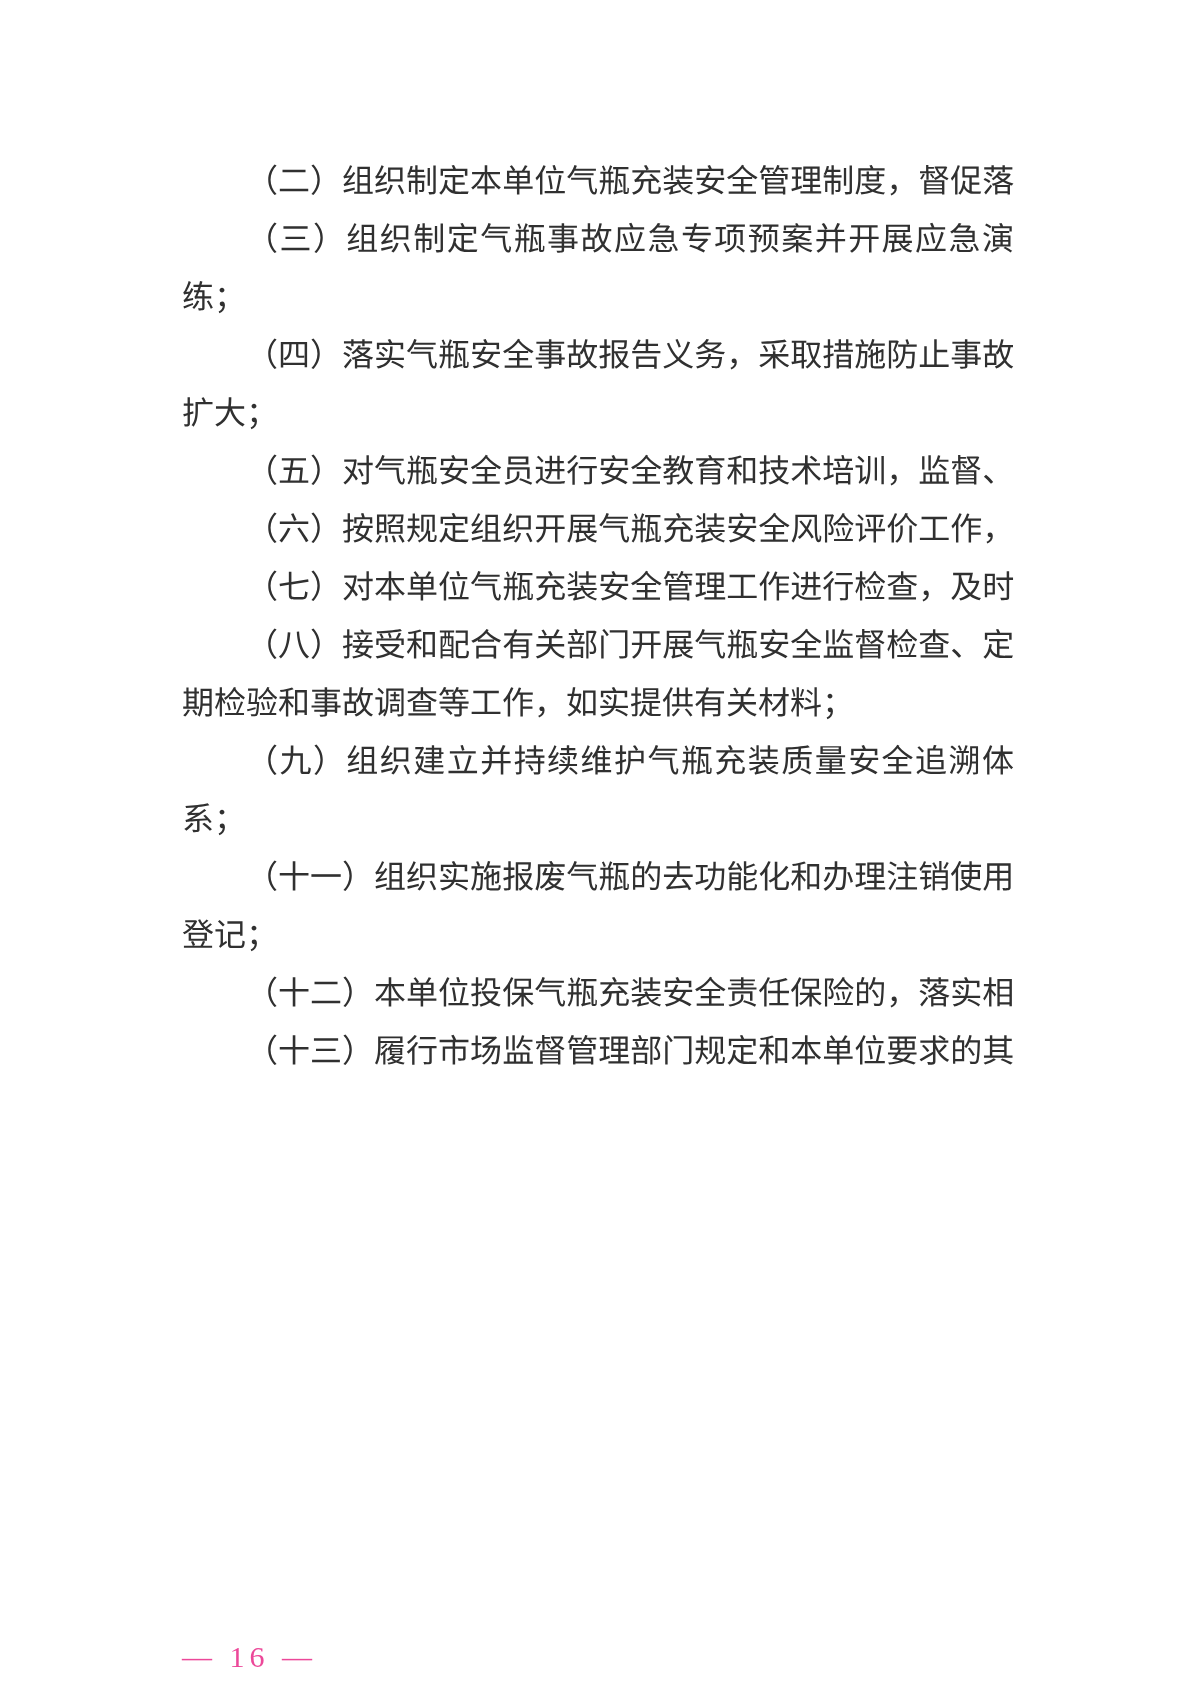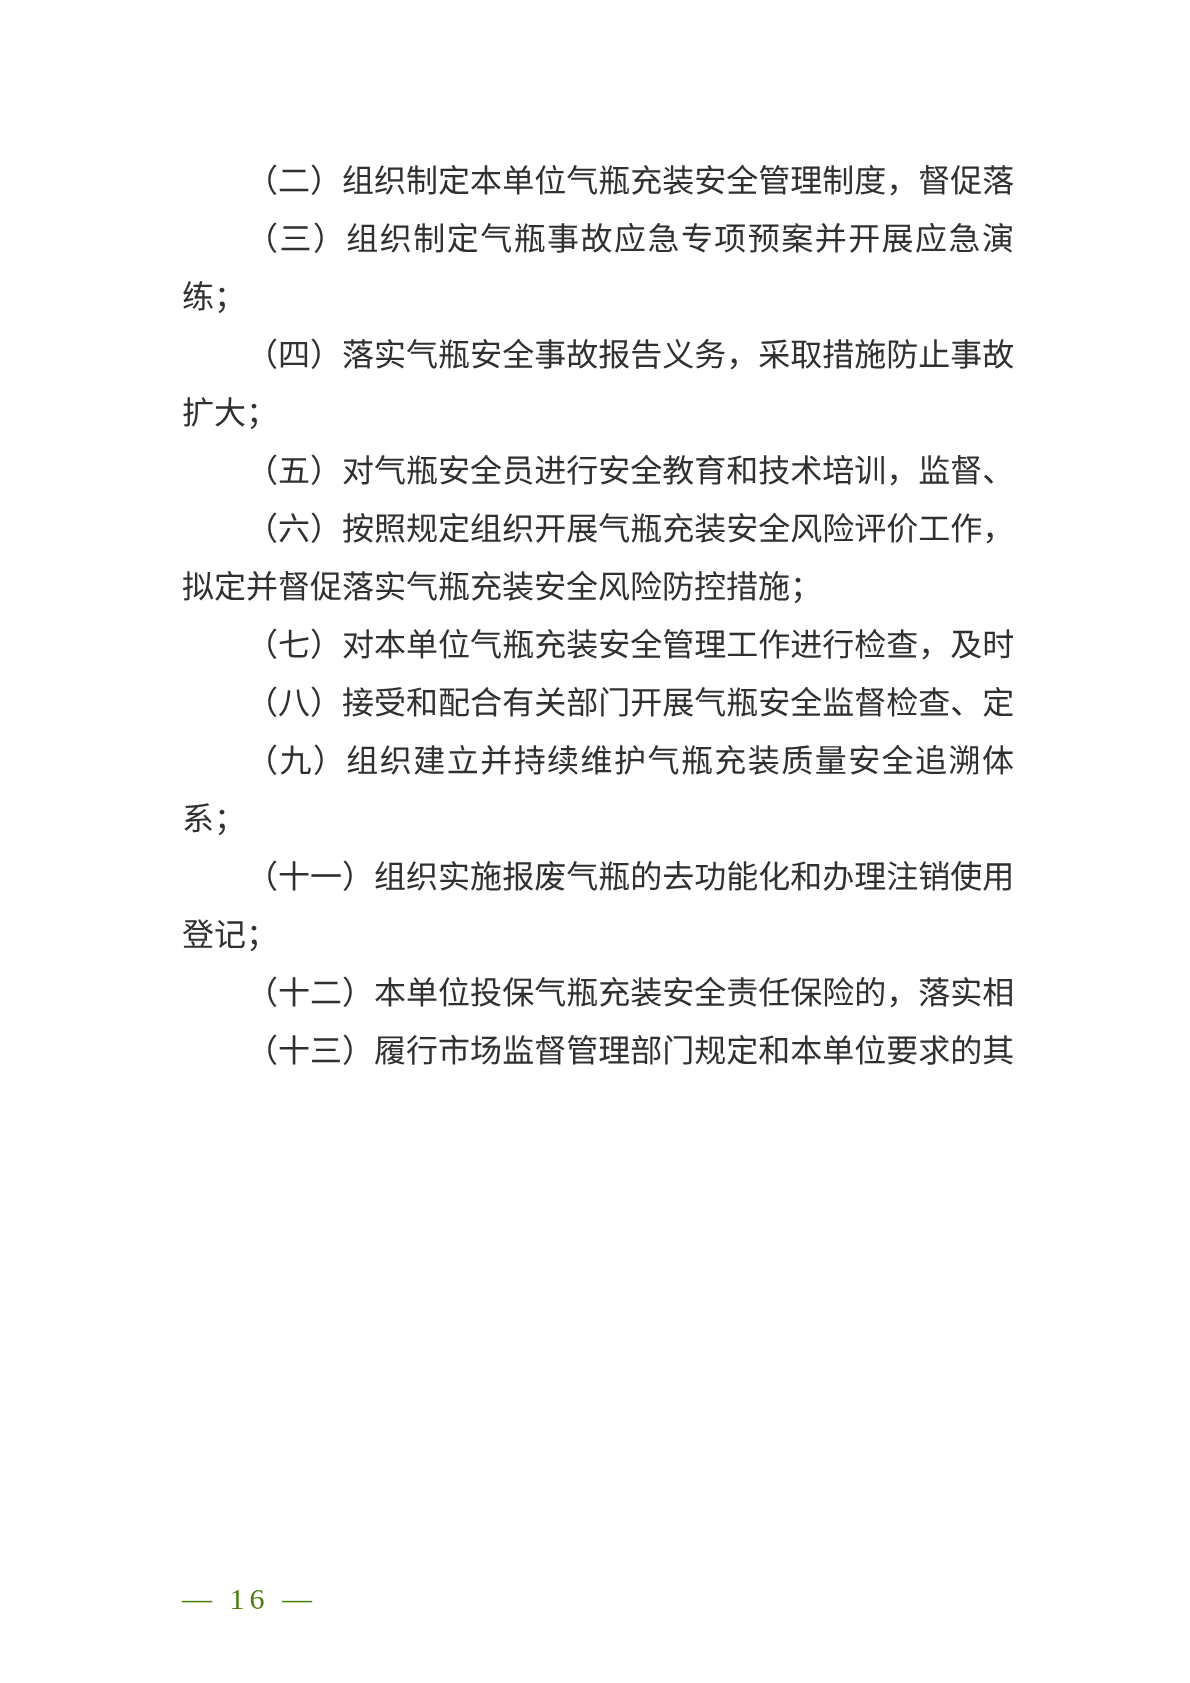--- a/index.html
+++ b/index.html
@@ -44,26 +44,26 @@
     display: flex;
     justify-content: space-between;
   }
   .line.fill span {
     display: inline-block;
     flex: 0 0 auto;
   }
   .page-footer {
     position: absolute;
     left: 182px;
-    top: 1577px;
+    top: 1635px;
     height: 44px;
     line-height: 44px;
     font-size: 30px;
     letter-spacing: 5px;
-    color: #4d7c0f;
+    color: #ec4899;
     font-family: Liberation Serif, serif;
   }
 </style>
 </head>
 <body>
 
 <div class="page">
   <main class="body-text" id="paragraphs">
       <div class="paragraph">
         <div class="line indent fill">
@@ -198,21 +198,20 @@
           <span>安</span>
           <span>全</span>
           <span>风</span>
           <span>险</span>
           <span>评</span>
           <span>价</span>
           <span>工</span>
           <span>作</span>
           <span>，</span>
         </div>
-        <div class="line">拟定并督促落实气瓶充装安全风险防控措施；</div>
       </div>
       <div class="paragraph">
         <div class="line indent fill">
           <span>（</span>
           <span>七</span>
           <span>）</span>
           <span>对</span>
           <span>本</span>
           <span>单</span>
           <span>位</span>
@@ -255,20 +254,21 @@
           <span>瓶</span>
           <span>安</span>
           <span>全</span>
           <span>监</span>
           <span>督</span>
           <span>检</span>
           <span>查</span>
           <span>、</span>
           <span>定</span>
         </div>
+        <div class="line">期检验和事故调查等工作，如实提供有关材料；</div>
       </div>
       <div class="paragraph">
         <div class="line indent fill">
           <span>（</span>
           <span>九</span>
           <span>）</span>
           <span>组</span>
           <span>织</span>
           <span>建</span>
           <span>立</span>

